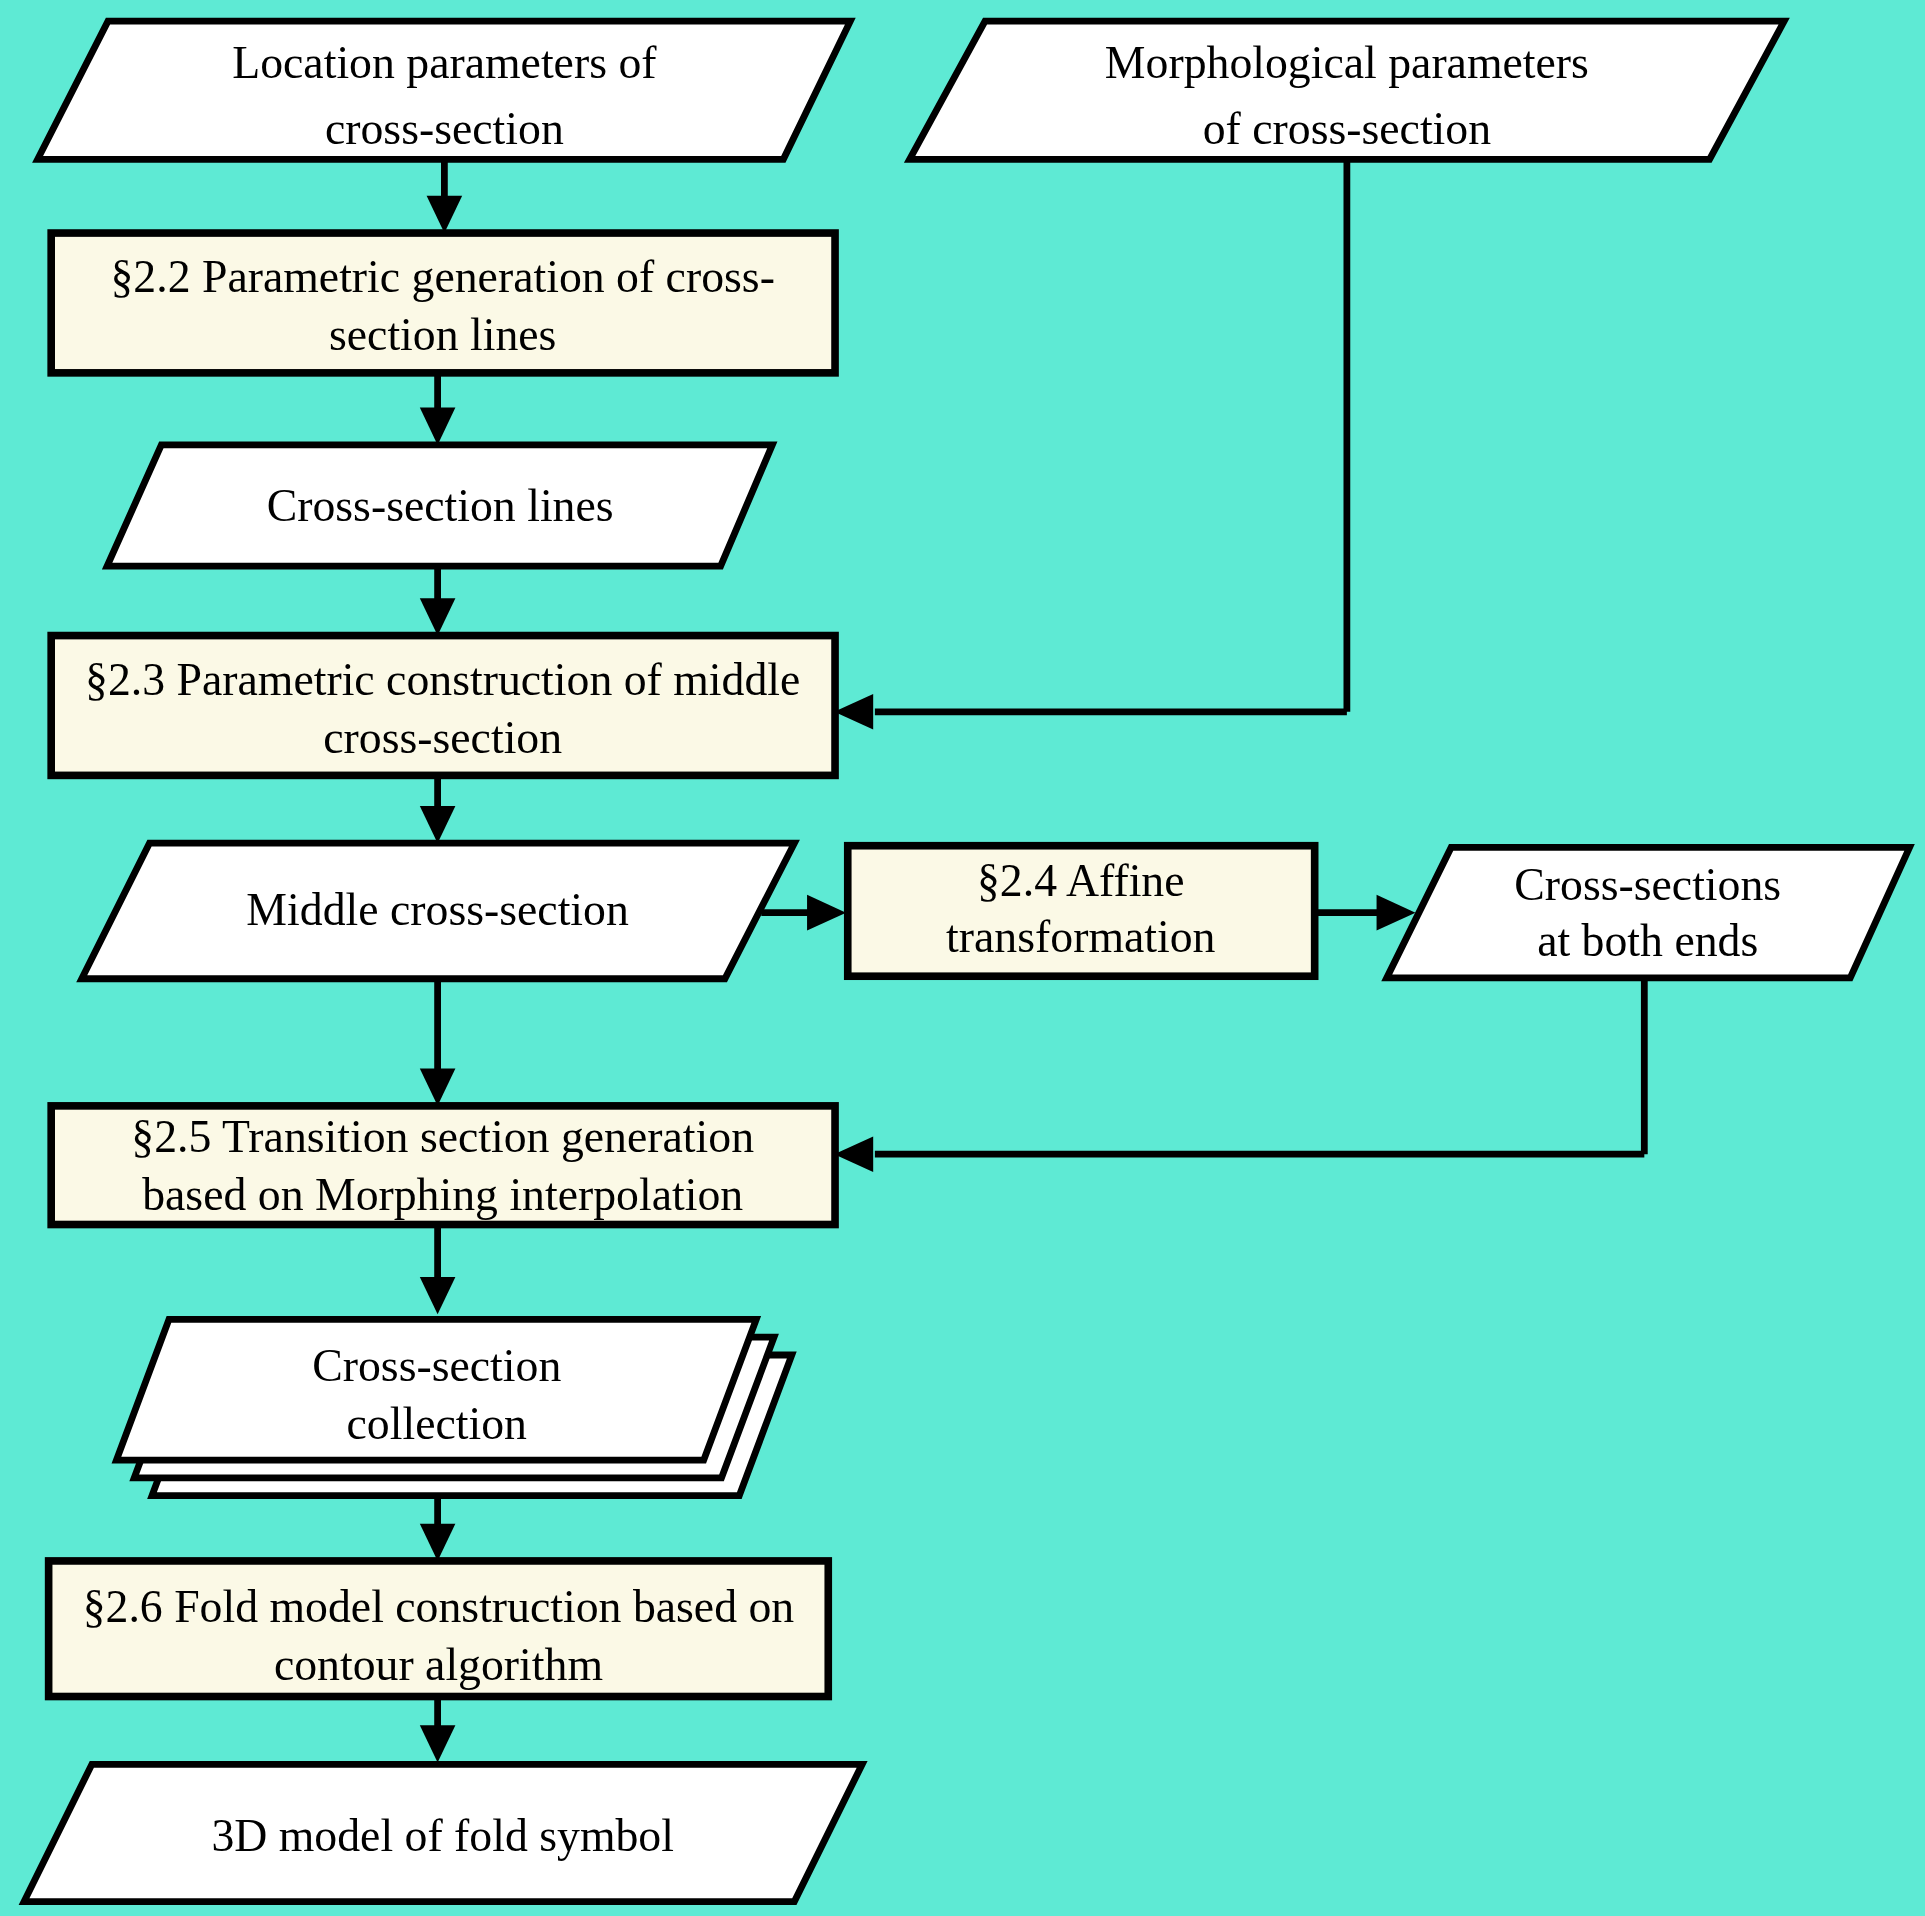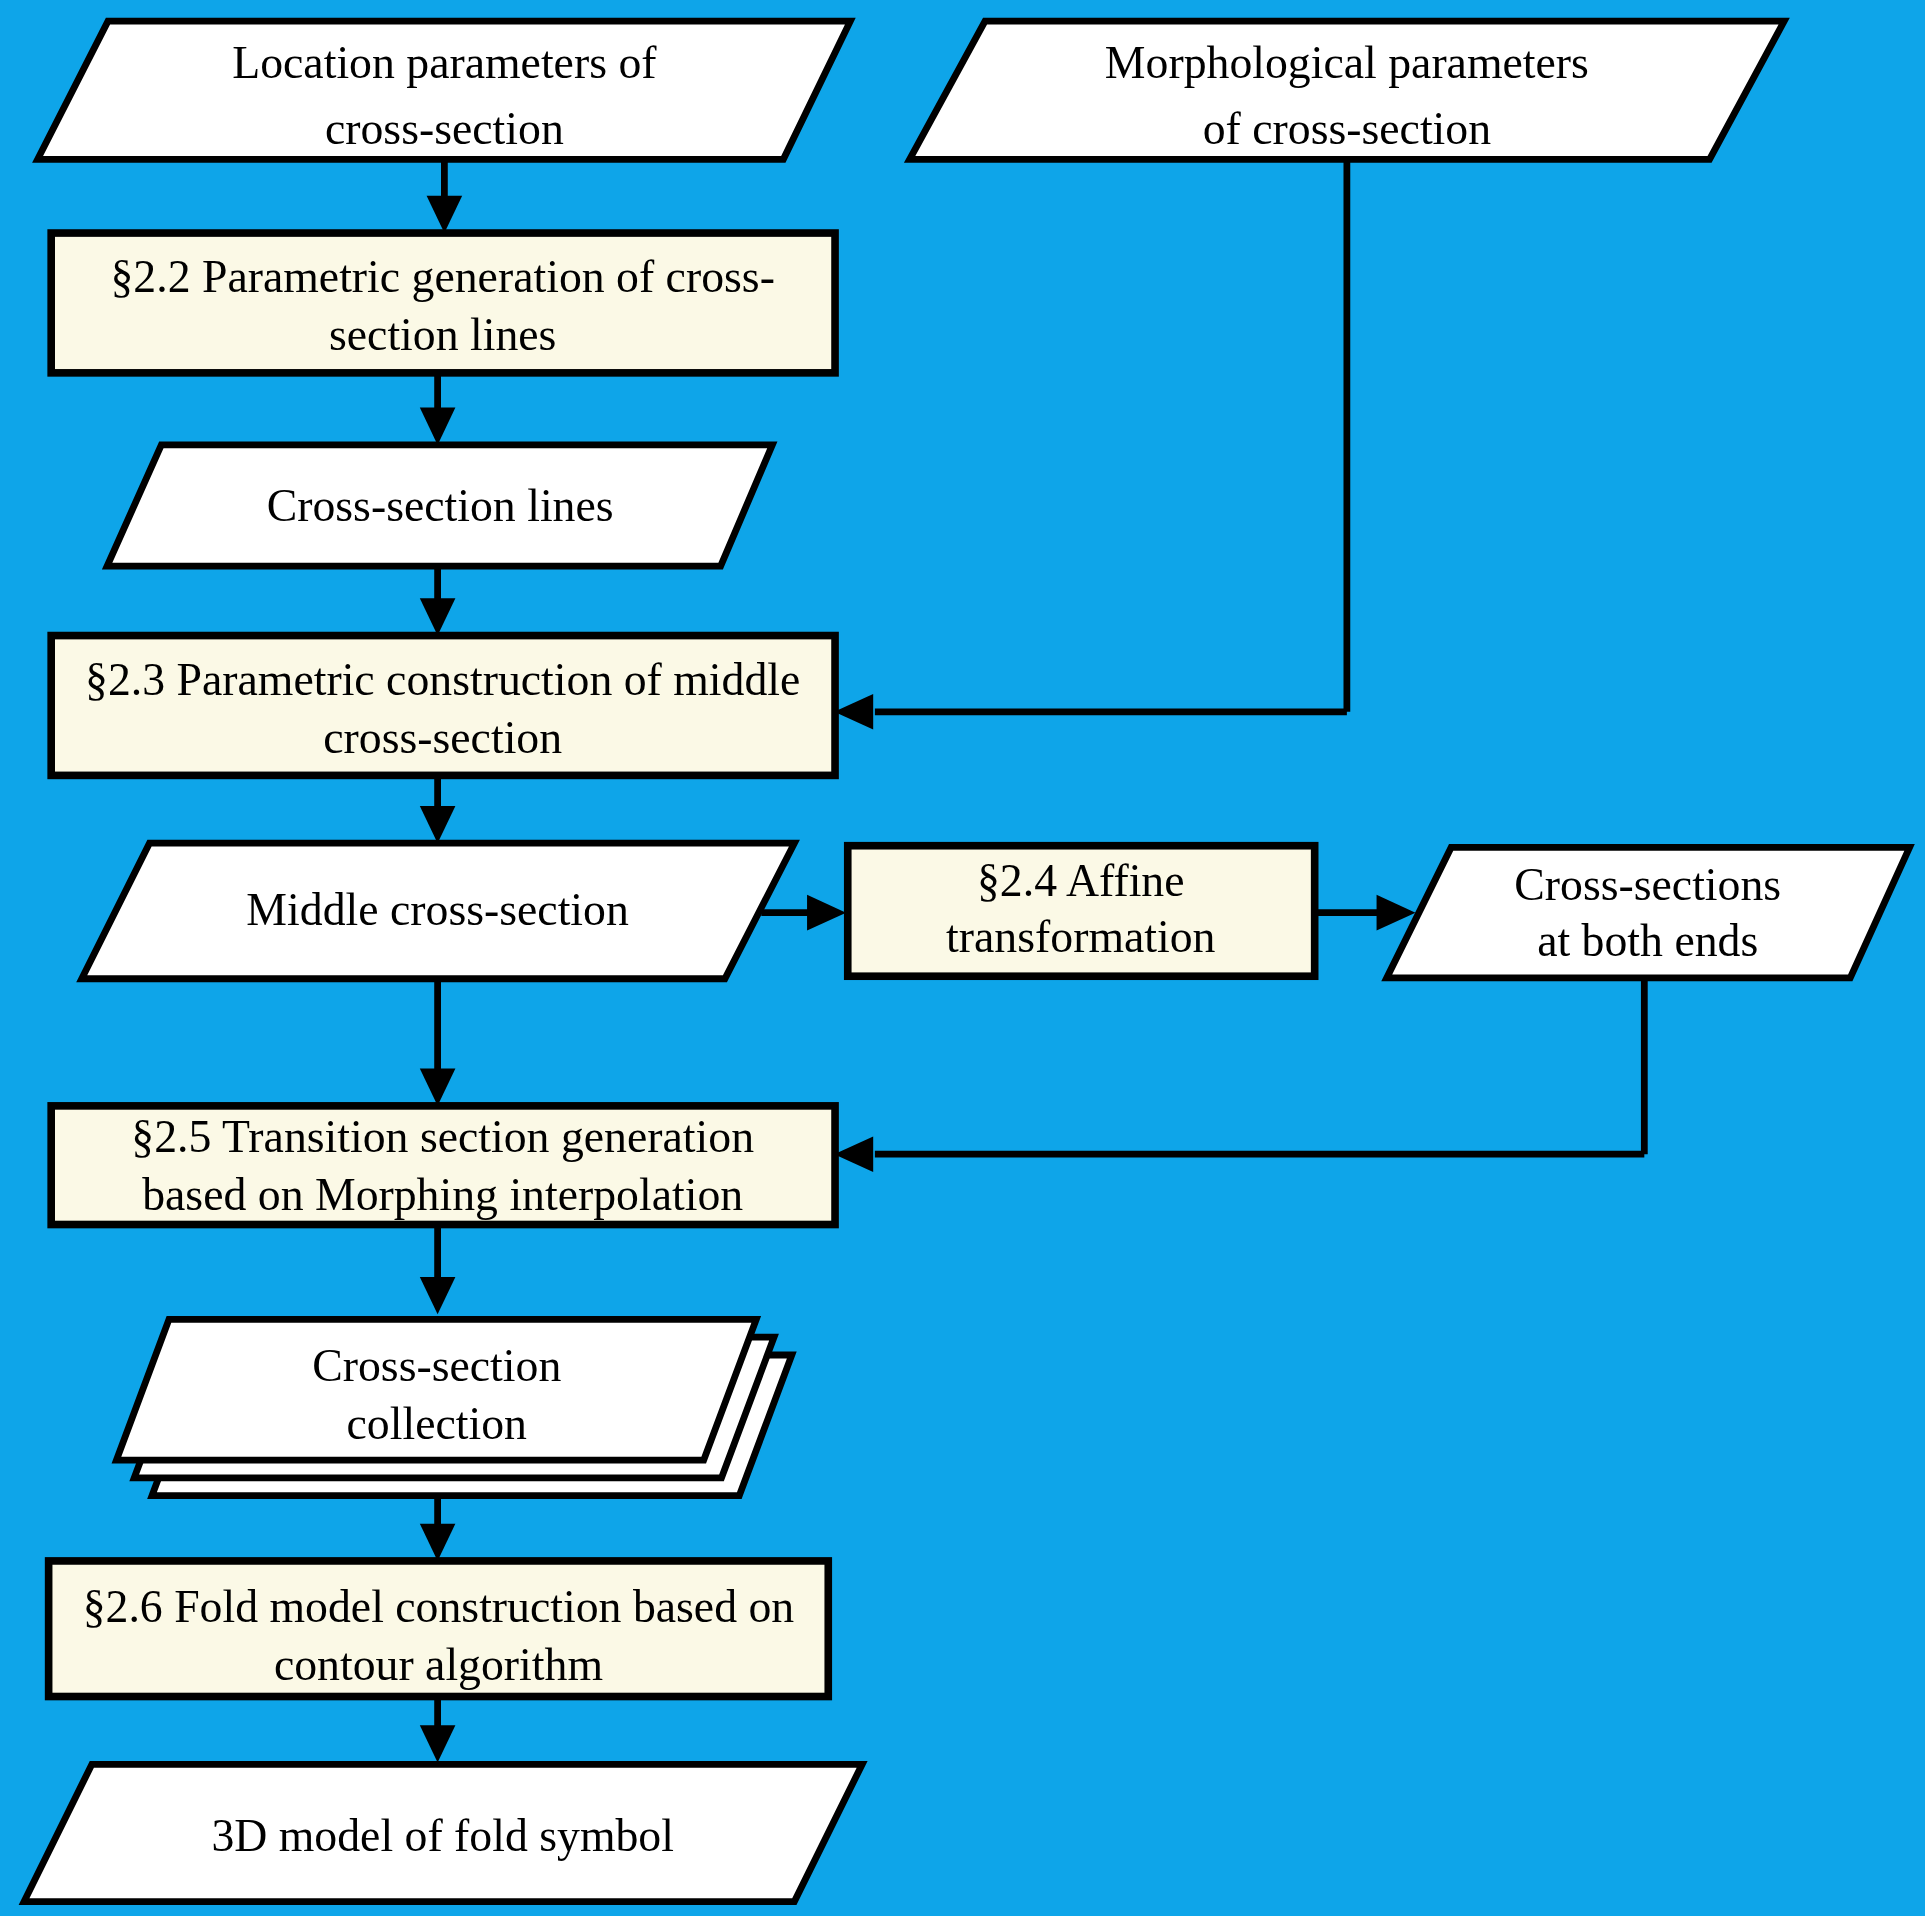--- a/index.html
+++ b/index.html
@@ -4,21 +4,21 @@
 <style>
   html, body {
     margin: 0;
     padding: 0;
     background: #ffffff;
   }
   .canvas {
     position: relative;
     width: 1926px;
     height: 1916px;
-    background: #0ea5e9;
+    background: #5eead4;
     overflow: hidden;
   }
   svg.flow {
     display: block;
     width: 1926px;
     height: 1916px;
   }
   .node-shape {
     stroke: #000000;
     stroke-width: 8;

